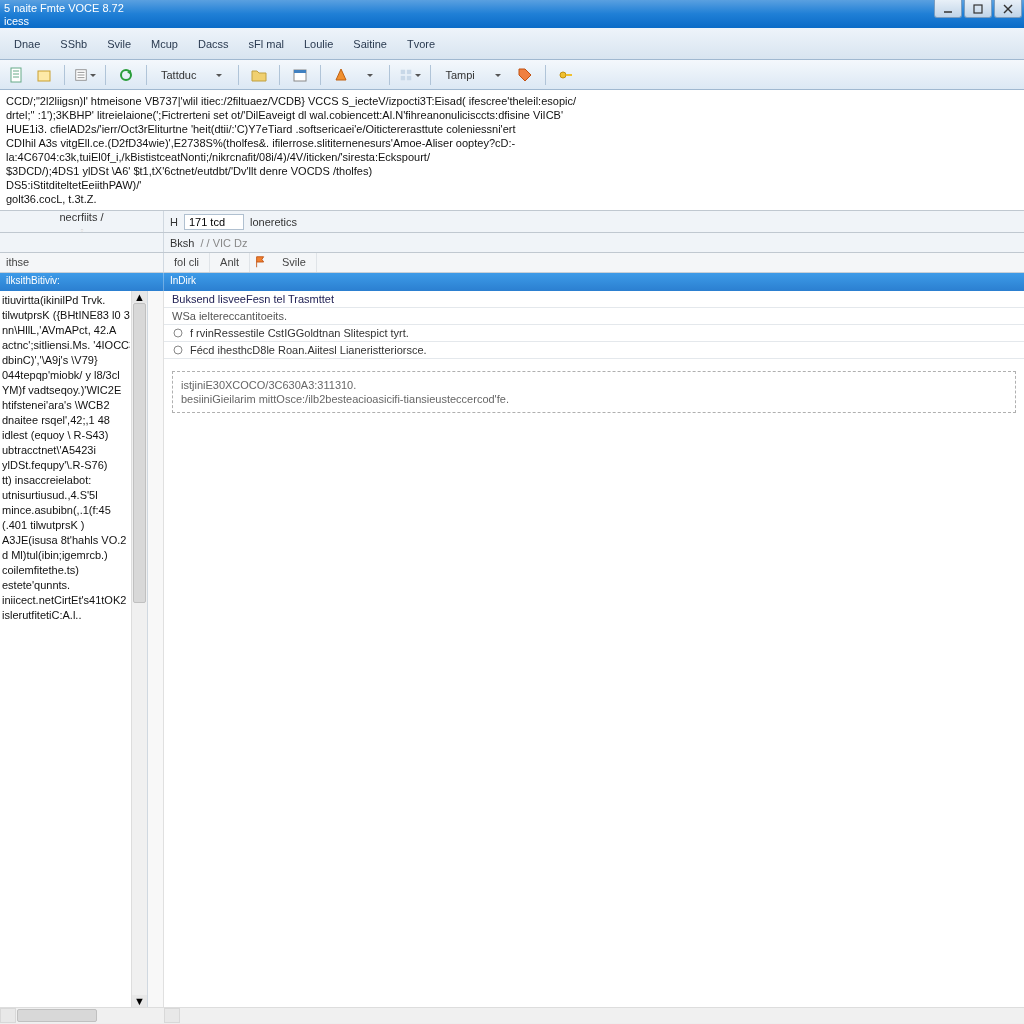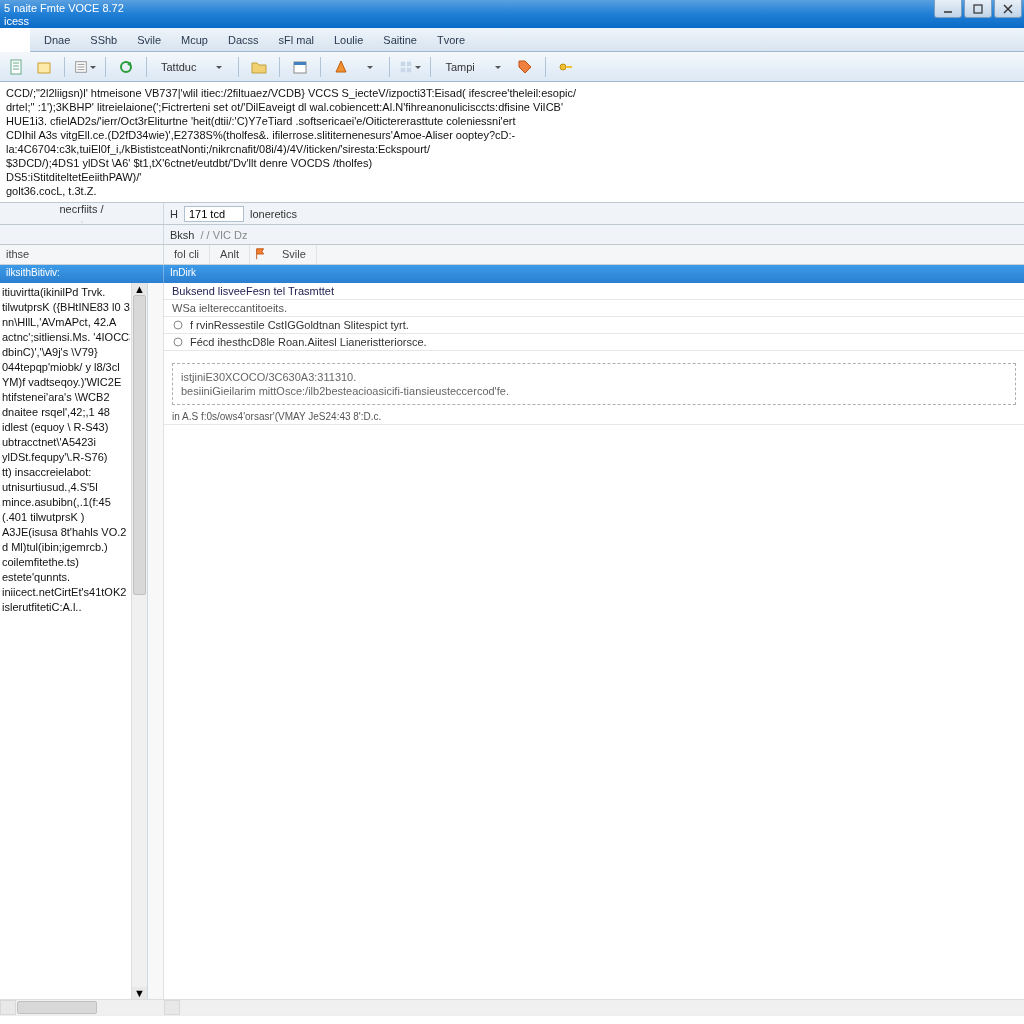--- a/index.html
+++ b/index.html
@@ -6,21 +6,21 @@
 html, body { width: 1024px; height: 1024px; overflow: hidden; background: #fff; }
 
 
 .titlebar { height: 28px; background: linear-gradient(to bottom, #5aa0e0 0%, #1f7fd6 50%, #0a6bc7 100%); color: #fff; display: flex; align-items: flex-start; padding: 2px 4px; position: relative; }
 .titlebar .titles { line-height: 13px; font-size: 11px; }
 .titlebar .win-buttons { position: absolute; right: 2px; top: 0; display: flex; gap: 2px; }
 .win-btn { width: 28px; height: 18px; background: linear-gradient(to bottom, #e8f0f8, #c0d4e8); border: 1px solid #7a9dc0; border-top: none; border-radius: 0 0 3px 3px; display: flex; align-items: center; justify-content: center; color: #333; cursor: pointer; }
 .win-btn svg { width: 10px; height: 10px; }
 
 
-.menubar { height: 24px; background: linear-gradient(to bottom, #eef4fa, #d8e4f0); border-bottom: 1px solid #a0b8d0; display: flex; align-items: center; padding: 0 4px; gap: 0; margin-left: 30px; }
+.menubar { height: 32px; background: linear-gradient(to bottom, #eef4fa, #d8e4f0); border-bottom: 1px solid #a0b8d0; display: flex; align-items: center; padding: 0 4px; gap: 0; }
 .menubar .menu-item { padding: 4px 10px; color: #2a3a50; cursor: pointer; }
 
 
 .toolbar { height: 30px; background: linear-gradient(to bottom, #f4f8fc, #dce8f4); border-bottom: 1px solid #a0b8d0; display: flex; align-items: center; padding: 0 4px; gap: 4px; }
 .tool-btn { width: 24px; height: 24px; border: 1px solid transparent; display: flex; align-items: center; justify-content: center; cursor: pointer; border-radius: 2px; }
 .tool-btn.dropdown::after { content: ""; border: 3px solid transparent; border-top-color: #555; margin-left: 2px; position: relative; top: 2px; }
 .tool-label { padding: 0 6px; color: #333; }
 .tool-sep { width: 1px; height: 20px; background: #b0c4d8; margin: 0 4px; }
 .tool-icon { width: 16px; height: 16px; }
 
@@ -300,21 +300,20 @@
           <svg class="check-icon" viewBox="0 0 12 12">
             <circle cx="6" cy="6" r="4" fill="none" stroke="#888"></circle>
           </svg>
           <span>Fécd ihesthcD8le Roan.Aiitesl Lianeristteriorsce.</span>
         </div>
       </div>
     <div class="dotted-box">
       <div>istjiniE30XCOCO/3C630A3:311310.</div>
       <div>besiiniGieilarim mittOsce:/ilb2besteacioasicifi-tiansieusteccercod'fe.</div>
     </div>
-    <div class="dotted-row">in A.S f:0s/ows4'orsasr'(VMAY JeS24:43 8':D.c.</div>
   </div>
 </div>
 
 <div class="bottom-hscroll">
   <div class="track-left">
     <div class="hscroll-arrow"></div>
     <div class="hscroll-thumb"></div>
   </div>
   <div class="track-right">
     <div class="hscroll-arrow"></div>

